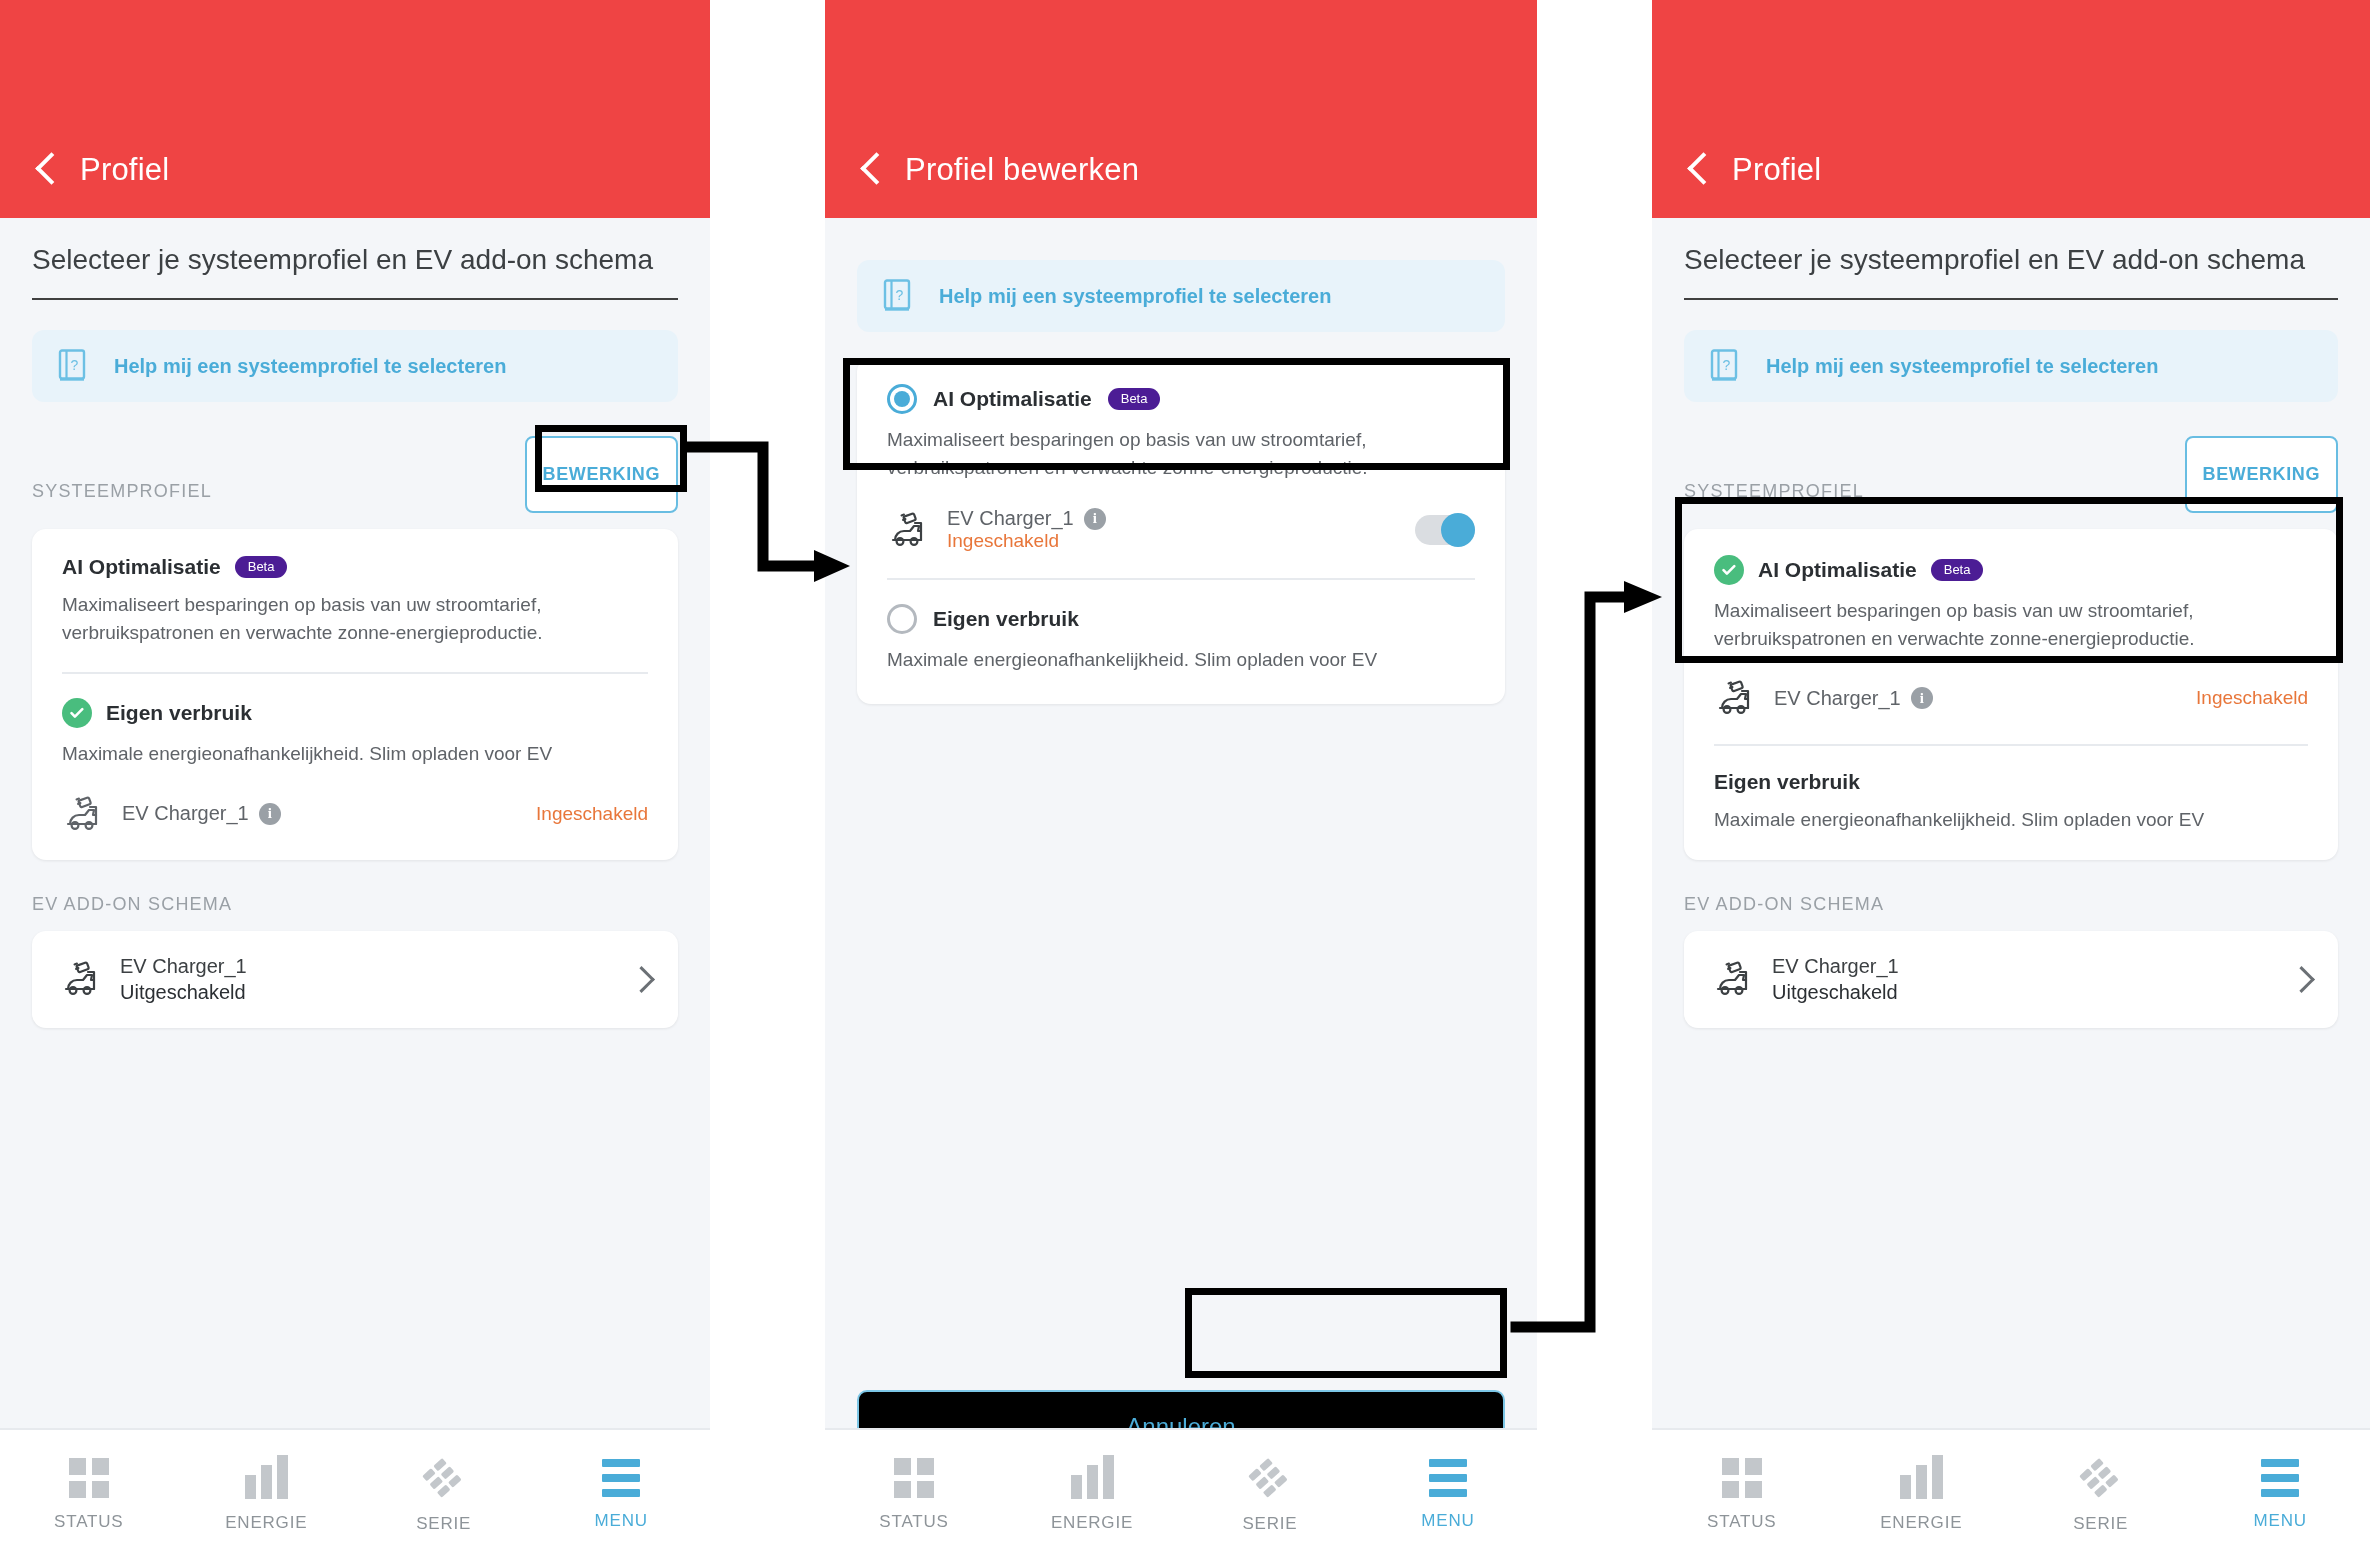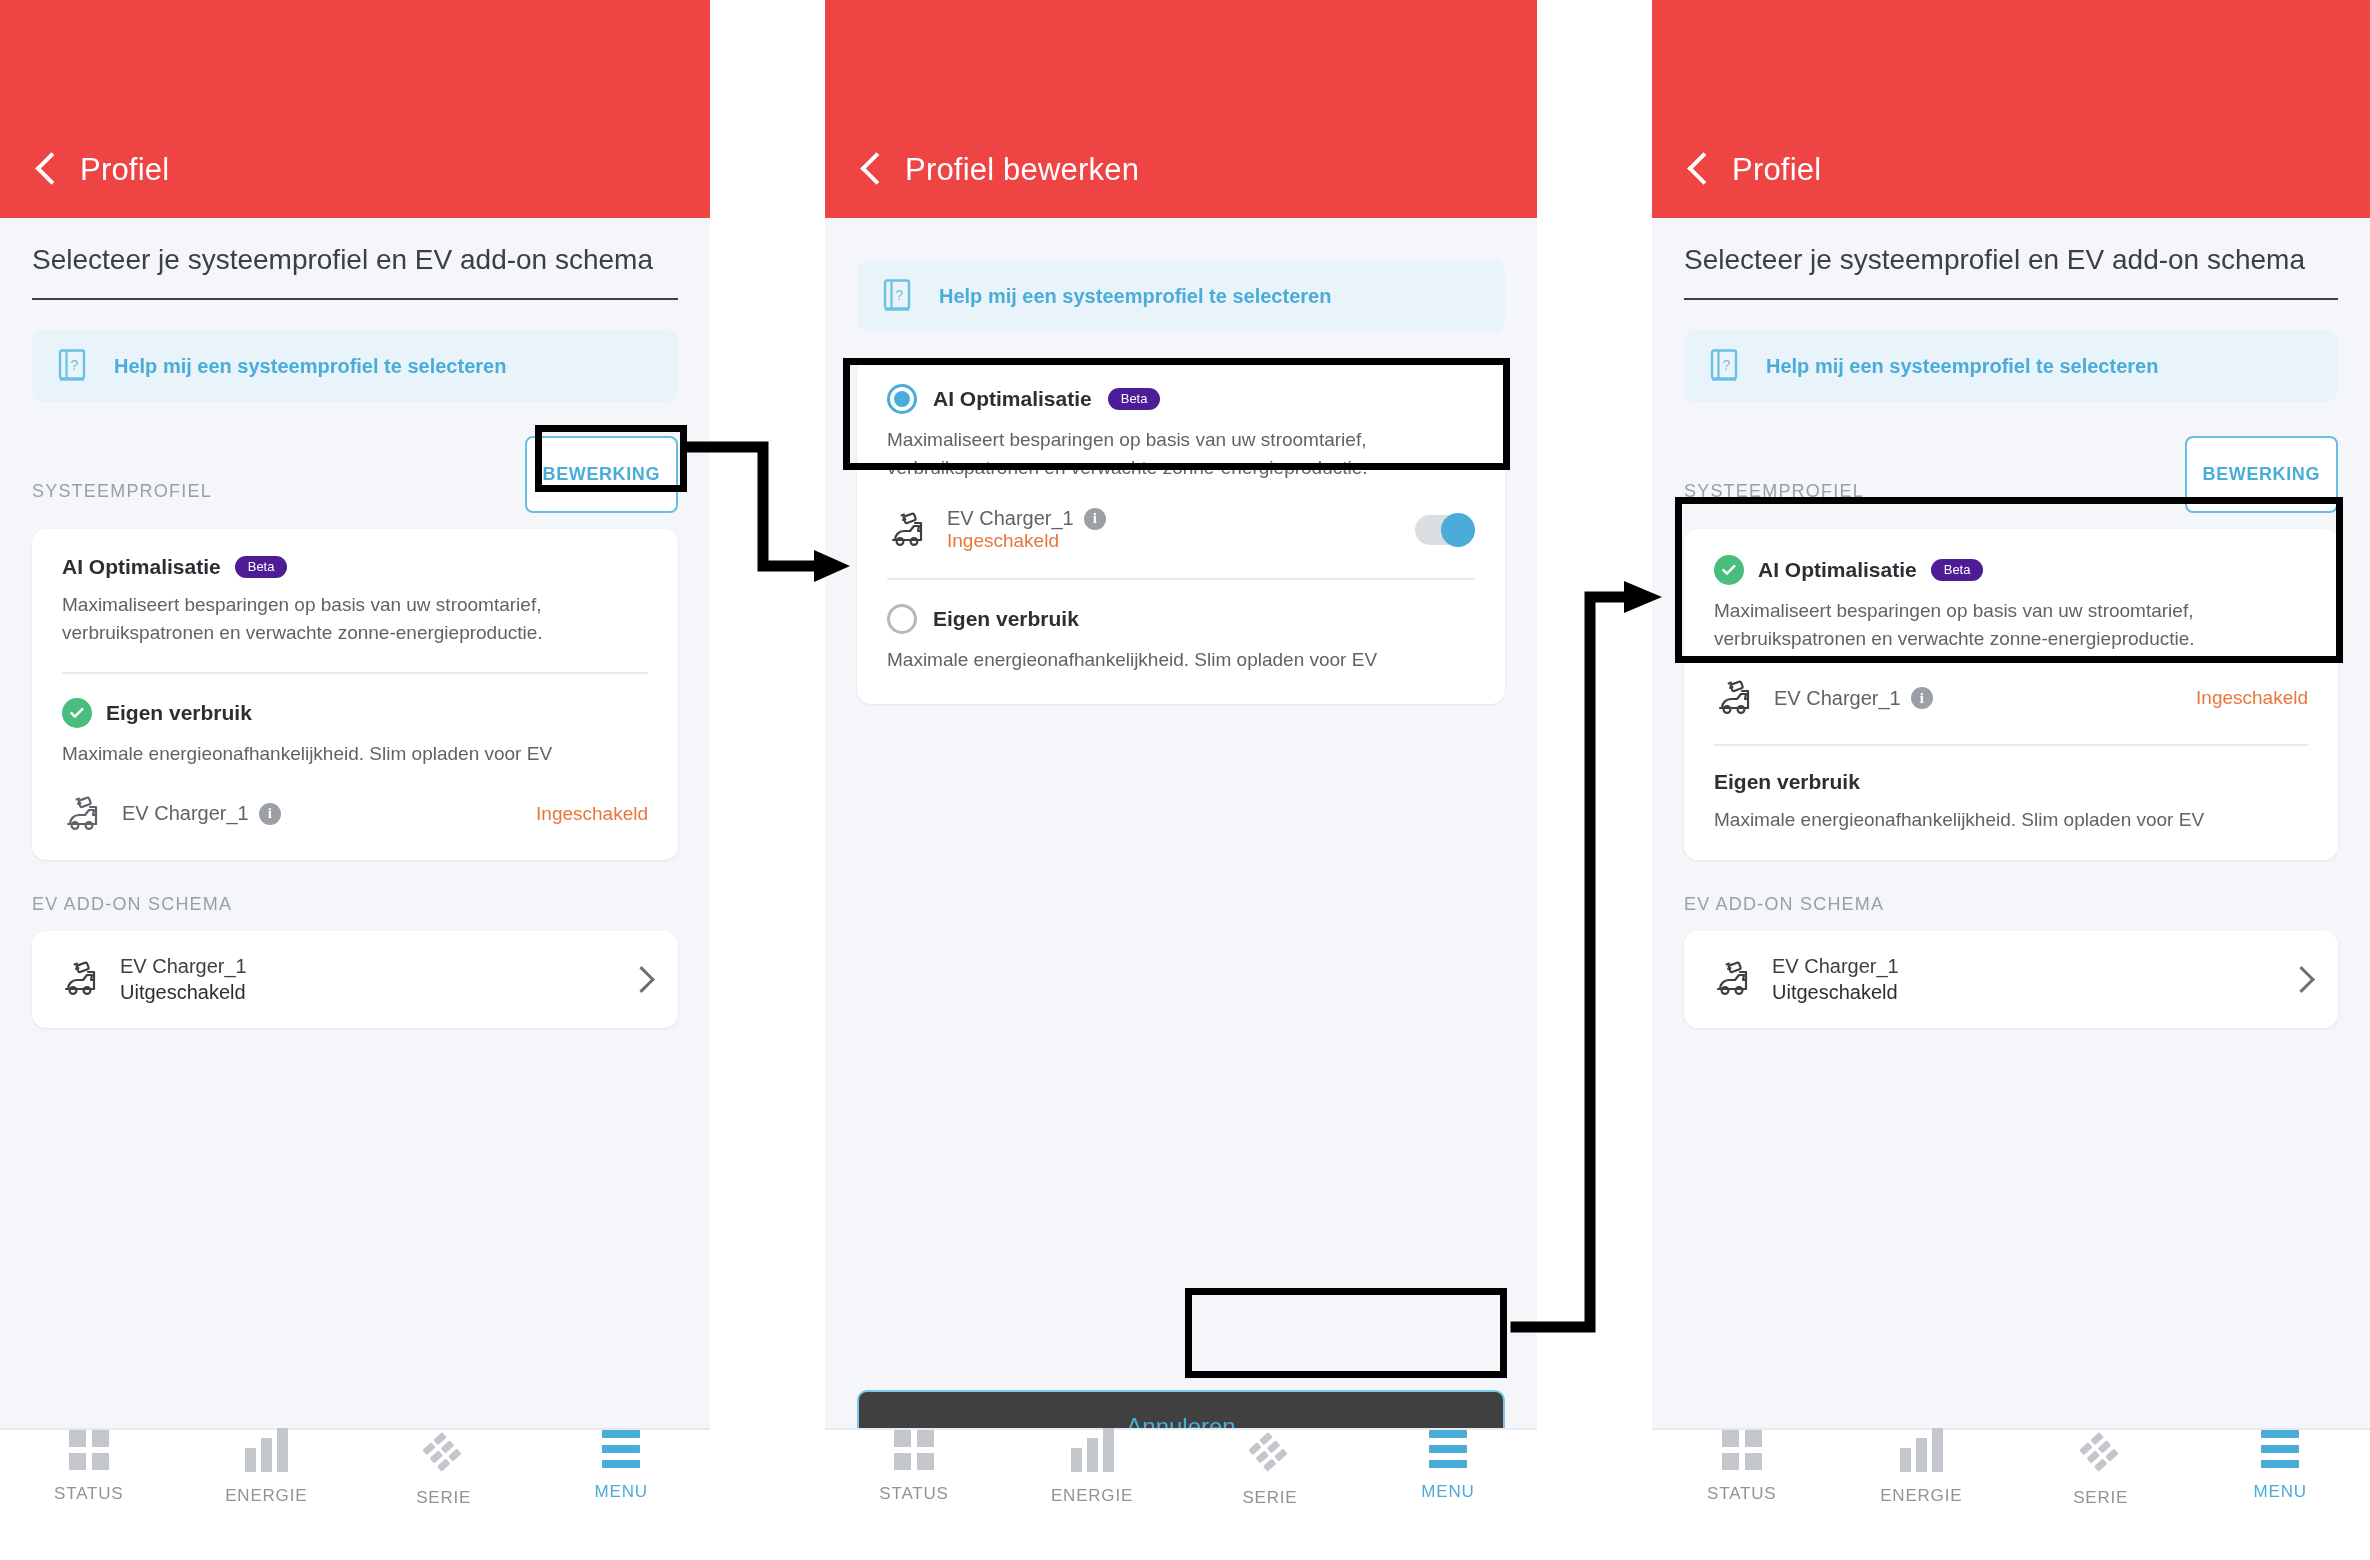--- a/index.html
+++ b/index.html
@@ -157,38 +157,38 @@
     box-shadow: 0 1px 3px rgba(0,0,0,.08);
   }
   .p2-radio-row { display: flex; align-items: center; gap: 16px; }
 
   .footer-buttons {
     position: absolute; left: 32px; right: 32px; bottom: 96px;
     display: flex; gap: 28px;
   }
   .btn-cancel {
     flex: 1; height: 74px; border-radius: 10px;
-    border: 2px solid #7cc6e6; background: #404040;
+    border: 2px solid #7cc6e6; background: #000000;
     color: #4aacd8; font-size: 24px; font-weight: 500;
     display: flex; align-items: center; justify-content: center;
     font-family: "Liberation Sans", sans-serif; cursor: pointer; margin-top: 24px;
   }
   .btn-apply {
     flex: 1; height: 74px; border-radius: 10px;
     border: none; background: #4cb0da;
     color: #ffffff; font-size: 24px; font-weight: 500;
     display: flex; align-items: center; justify-content: center;
     font-family: "Liberation Sans", sans-serif; cursor: pointer;
   }
 
   
   .bottomnav {
     position: absolute; left: 0; bottom: 0; width: 100%; height: 132px;
     background: #ffffff; border-top: 2px solid #e7eaee;
-    display: flex; align-items: flex-start;
+    display: flex; align-items: center;
   }
   .nav-item {
     flex: 1; display: flex; flex-direction: column;
     align-items: center; gap: 14px; cursor: pointer;
   }
   .nav-label { font-size: 17px; letter-spacing: .8px; color: #8e9499; font-weight: 500; }
   .nav-item.active .nav-label { color: #4aacd8; }
   .ic-status { display: grid; grid-template-columns: 17px 17px; grid-template-rows: 17px 17px; gap: 6px; }
   .ic-status i { background: #c3c7cb; display: block; }
   .ic-energy { display: flex; align-items: flex-end; gap: 5px; height: 42px; }

